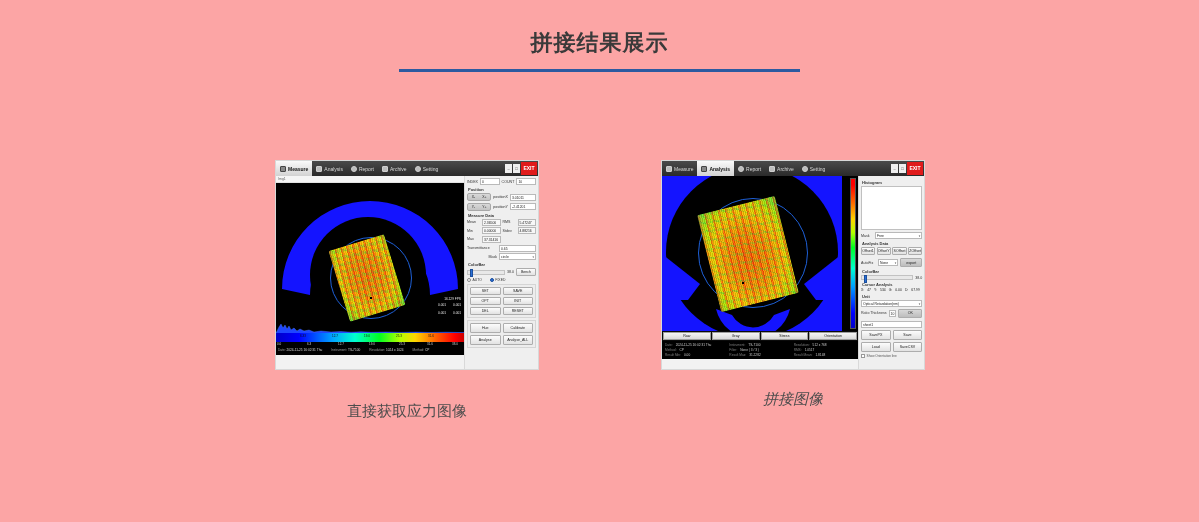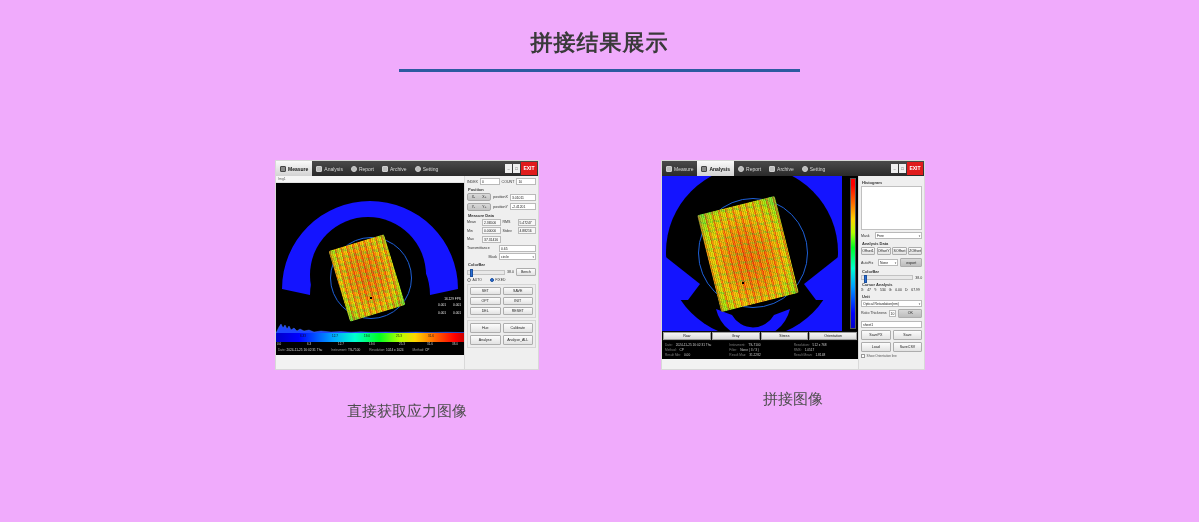--- a/index.html
+++ b/index.html
@@ -3,21 +3,21 @@
 <meta charset="utf-8">
 <style>
   * { box-sizing: border-box; }
   html, body {
     margin: 0; padding: 0;
     width: 1199px; height: 522px;
     background: #ffffff;
     font-family: "Liberation Sans", sans-serif;
     overflow: hidden;
   }
-  .page { position: relative; width: 1199px; height: 522px; background:#f0abfc; }
+  .page { position: relative; width: 1199px; height: 522px; background:#fca5a5; }
 
   
   .header { position:absolute; top:0; left:0; width:1199px; height:100px; }
   .header-title {
     position:absolute; top:28px; left:0; width:1199px;
     text-align:center; font-size:22px; font-weight:bold; color:#3a3a3a;
     letter-spacing:1px;
   }
   .header-rule {
     position:absolute; top:69px; left:399px; width:401px; height:3px;
@@ -27,21 +27,21 @@
   
   .shot { position:absolute; background:#efefef; box-shadow:0 0 0 1px #d8d8d8; }
   .shot-left  { left:276px; top:161px; width:262px; height:208px; }
   .shot-right { left:662px; top:161px; width:262px; height:208px; }
 
   .caption {
     position:absolute; text-align:center; font-size:15px; color:#4d4d4d;
     width:400px;
   }
   .cap-left  { left:207px; top:390px;margin-top:12px; }
-  .cap-right { left:593px; top:390px; }
+  .cap-right { left:593px; top:390px;font-style:italic; }
 
   
   .menubar {
     position:absolute; left:0; top:0; width:100%; height:15px;
     background:linear-gradient(#4a4a4a,#2a2a2a);
     display:flex; align-items:center;
   }
   .menu-item {
     display:flex; align-items:center; gap:2px;
     height:15px; padding:0 4px;

